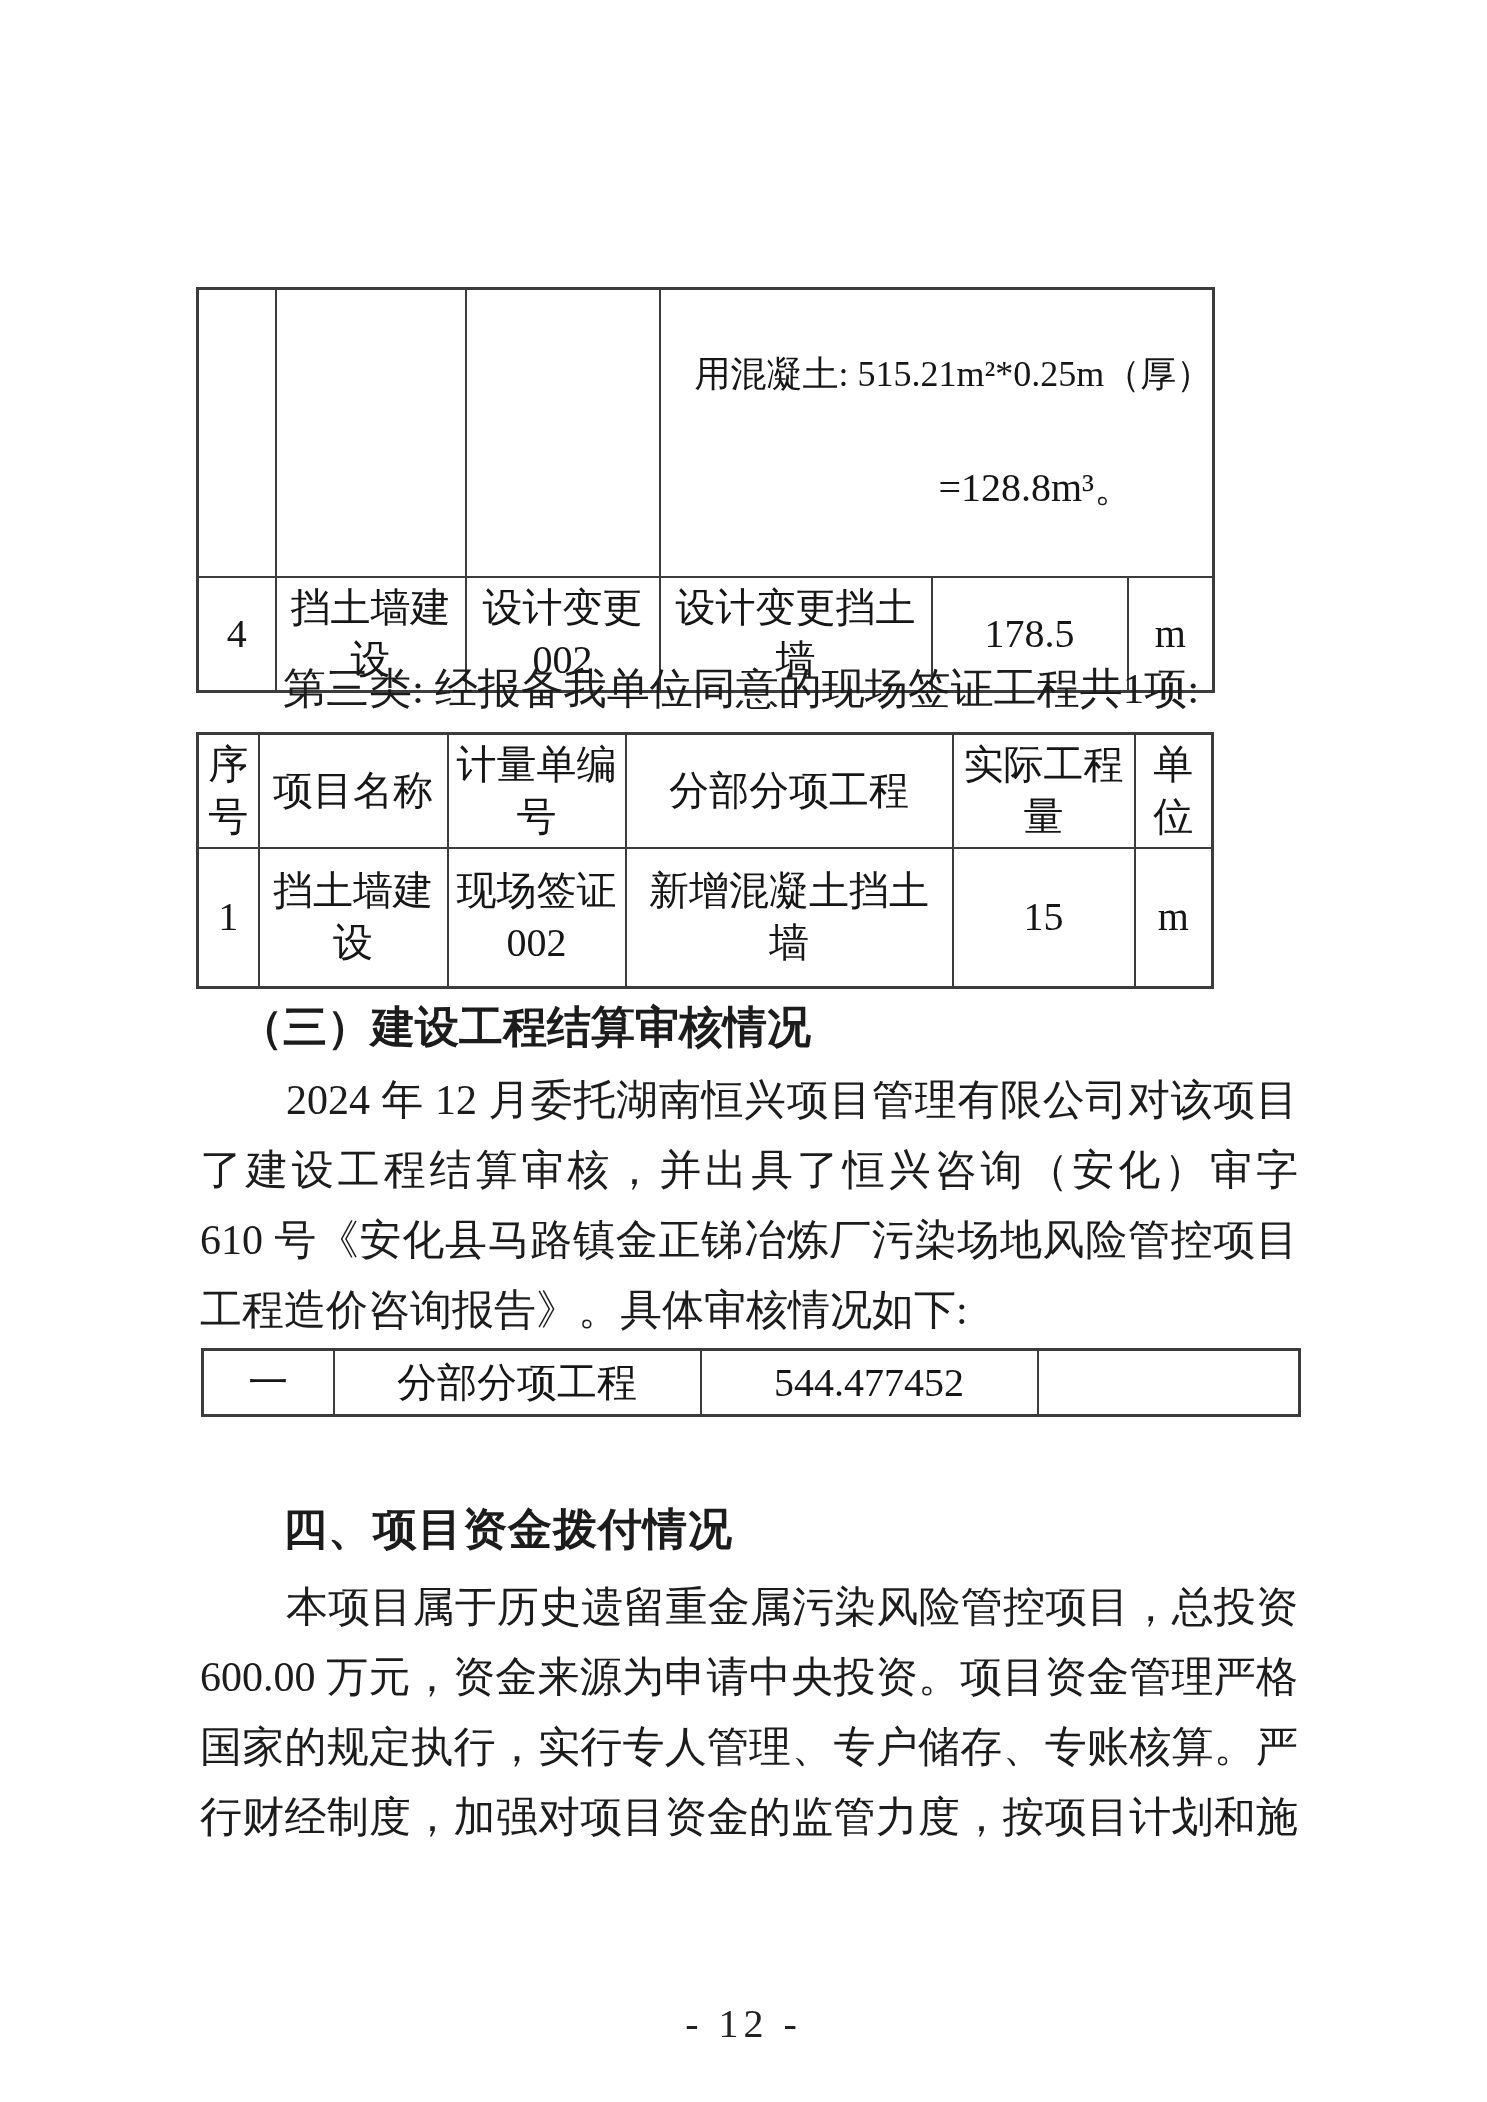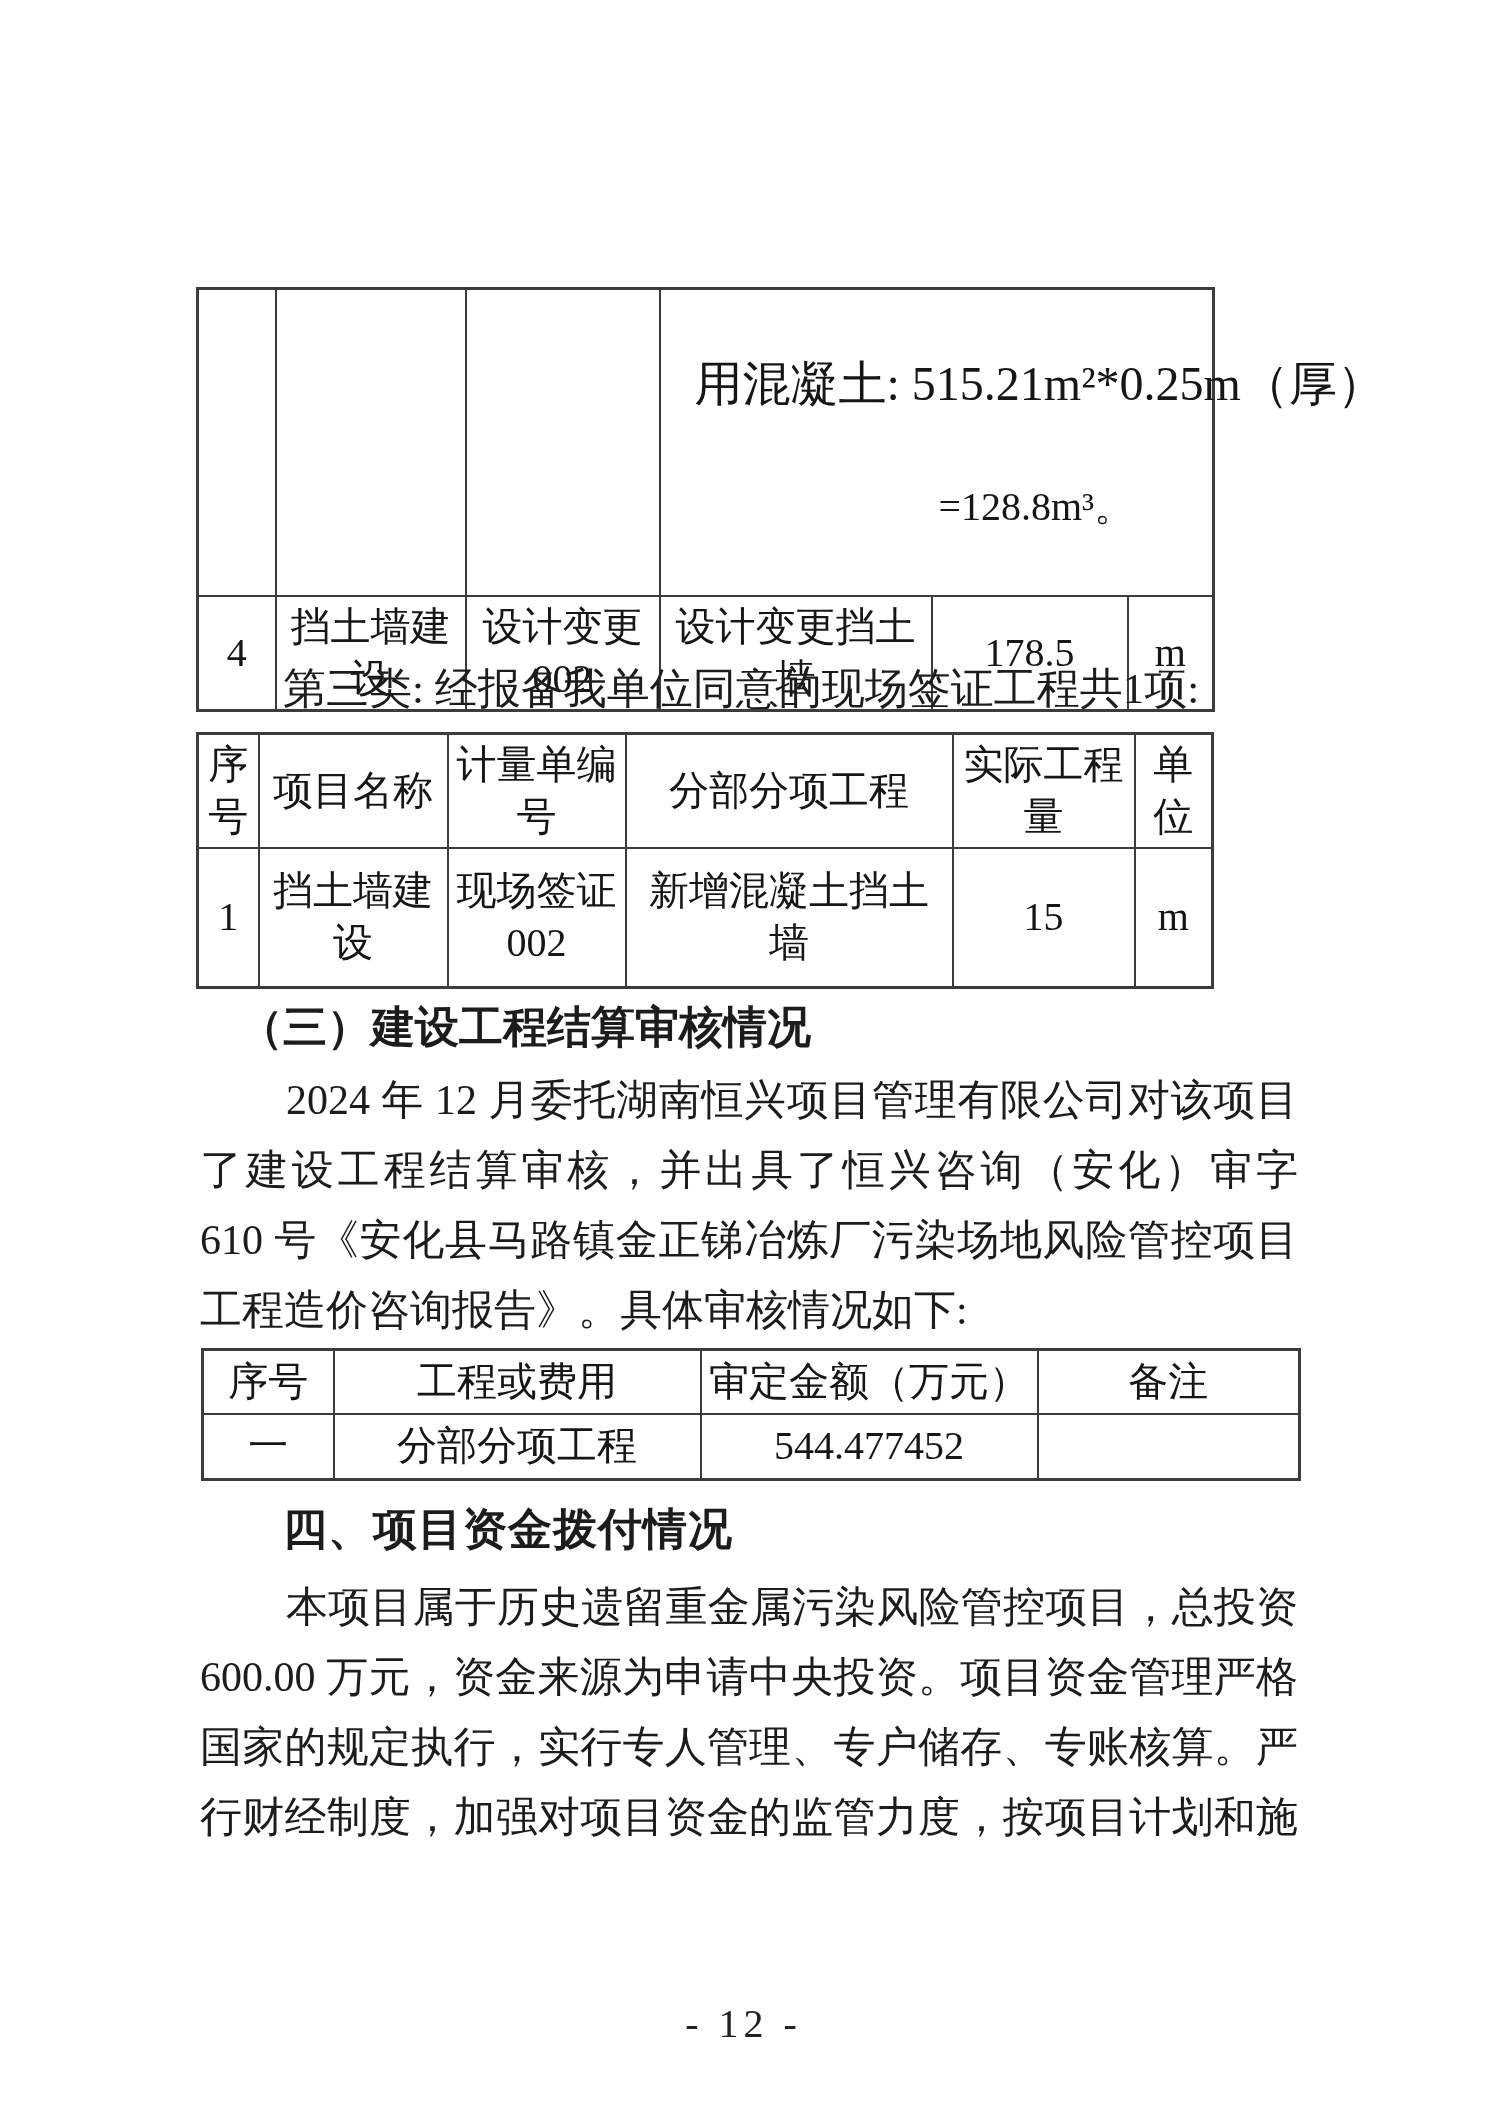--- a/index.html
+++ b/index.html
@@ -16,21 +16,21 @@
     border:3px solid #3c3c3c;
   }
   table.doc td {
     border:2px solid #3c3c3c;
     font-size:40px; line-height:1.3;
     text-align:center; vertical-align:middle;
     white-space:pre-line; padding:4px 6px;
     color:#161616;
   }
   td.note-cell { text-align:left; vertical-align:top; padding-top:14px; }
-  .note-l1 { padding-left:28px;  font-size:48px; line-height:1.6; white-space:nowrap; }
+  .note-l1 { padding-left:28px;  font-size:36px; line-height:1.6; white-space:nowrap; }
   .note-l2 { padding-left:200px; font-size:40px; line-height:1.6; white-space:nowrap; }
   td.left-cell { text-align:left; padding-left:16px;margin-top:22px; }
   td.tight { font-size:38px; }
 
   
   .h-class3 { left:283px; top:660px;  font-size:43px; white-space:nowrap; }
   .h-sec3   { left:239px; top:998px;  font-size:44px; font-weight:bold; white-space:nowrap; }
   .h-sec4   { left:283px; top:1500px; font-size:44px; font-weight:bold; white-space:nowrap;
               font-family:"Liberation Sans","DejaVu Sans",sans-serif; letter-spacing:1px; }
 
@@ -127,26 +127,20 @@
 <div class="pline endline" style="top:1275px;">工程造价咨询报告》。具体审核情况如下:</div>
 
 <table class="doc" style="left:201px; top:1348px; width:1097px;">
   <colgroup>
     <col style="width:131px">
       <col style="width:367px">
       <col style="width:337px">
       <col style="width:262px">
   </colgroup>
   <tbody>
-    <tr style="height:64px">
-      <td>序号</td>
-      <td>工程或费用</td>
-      <td>审定金额（万元）</td>
-      <td>备注</td>
-    </tr>
     <tr style="height:66px">
       <td>一</td>
       <td class="left-cell">分部分项工程</td>
       <td>544.477452</td>
       <td></td>
     </tr>
   </tbody>
 </table>
 
 <div class="abs h-sec4">四、项目资金拨付情况</div>

